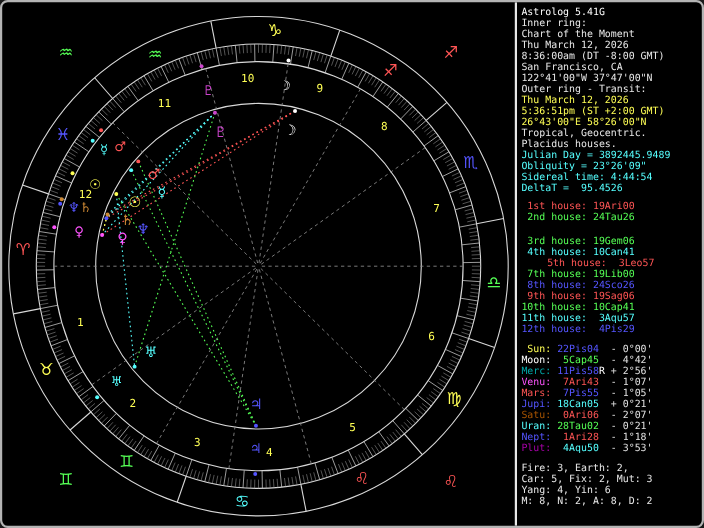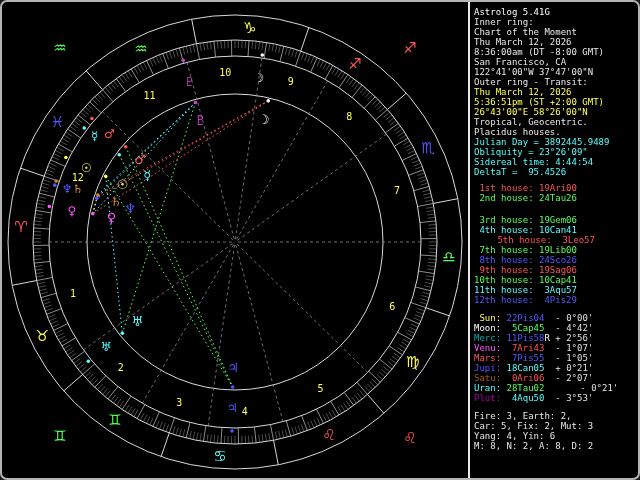--- a/index.html
+++ b/index.html
@@ -545,21 +545,22 @@
         <div class="pl" style="color: rgb(85, 85, 255);">12th house:  4Pis29</div>
       </div>
     <div id="planets">
         <div class="pl"><span style="color: rgb(255, 255, 85);"> Sun:</span><span style="color: rgb(85, 85, 255); text-align: center;"> 22Pis04</span><span style="color: rgb(255, 255, 255);"> </span><span style="color: rgb(224, 224, 224);"> - 0°00'</span></div>
         <div class="pl"><span style="color: rgb(255, 255, 255);">Moon:</span><span style="color: rgb(85, 255, 85);">  5Cap45</span><span style="color: rgb(255, 255, 255);"> </span><span style="color: rgb(224, 224, 224);"> - 4°42'</span></div>
         <div class="pl"><span style="color: rgb(0, 170, 170);">Merc:</span><span style="color: rgb(85, 85, 255);"> 11Pis58</span><span style="color: rgb(255, 255, 255);">R</span><span style="color: rgb(224, 224, 224);"> + 2°56'</span></div>
         <div class="pl"><span style="color: rgb(255, 85, 255);">Venu:</span><span style="color: rgb(255, 85, 85);">  7Ari43</span><span style="color: rgb(255, 255, 255);"> </span><span style="color: rgb(224, 224, 224);"> - 1°07'</span></div>
         <div class="pl"><span style="color: rgb(255, 85, 85); text-align: right;">Mars:</span><span style="color: rgb(85, 85, 255);">  7Pis55</span><span style="color: rgb(255, 255, 255);"> </span><span style="color: rgb(224, 224, 224);"> - 1°05'</span></div>
         <div class="pl"><span style="color: rgb(85, 85, 255);">Jupi:</span><span style="color: rgb(85, 255, 255);"> 18Can05</span><span style="color: rgb(255, 255, 255);"> </span><span style="color: rgb(224, 224, 224);"> + 0°21'</span></div>
         <div class="pl"><span style="color: rgb(170, 85, 0);">Satu:</span><span style="color: rgb(255, 85, 85);">  0Ari06</span><span style="color: rgb(255, 255, 255);"> </span><span style="color: rgb(224, 224, 224);"> - 2°07'</span></div>
-        <div class="pl"><span style="color: rgb(85, 255, 255);">Uran:</span><span style="color: rgb(85, 255, 85);"> 28Tau02</span><span style="color: rgb(255, 255, 255);"> </span><span style="color: rgb(224, 224, 224); margin-left: 25px;"> - 0°21'</span></div>
+        <div class="pl"><span style="color: rgb(85, 255, 255);">Uran:</span><span style="color: rgb(85, 255, 85);"> 28Tau02</span><span style="color: rgb(255, 255, 255);"> </span><span style="color: rgb(224, 224, 224);"> - 0°21'</span></div>
+        <div class="pl"><span style="color: rgb(85, 85, 255);">Nept:</span><span style="color: rgb(255, 85, 85);">  1Ari28</span><span style="color: rgb(255, 255, 255);"> </span><span style="color: rgb(224, 224, 224);"> - 1°18'</span></div>
         <div class="pl"><span style="color: rgb(170, 0, 170);">Plut:</span><span style="color: rgb(85, 255, 255);">  4Aqu50</span><span style="color: rgb(255, 255, 255);"> </span><span style="color: rgb(224, 224, 224);"> - 3°53'</span></div>
       </div>
     <div id="summary">
         <div class="pl" style="color: rgb(232, 232, 232);">Fire: 3, Earth: 2,</div>
         <div class="pl" style="color: rgb(232, 232, 232);">Car: 5, Fix: 2, Mut: 3</div>
         <div class="pl" style="color: rgb(232, 232, 232);">Yang: 4, Yin: 6</div>
         <div class="pl" style="color: rgb(232, 232, 232);">M: 8, N: 2, A: 8, D: 2</div>
       </div>
   </div>
 </div>

